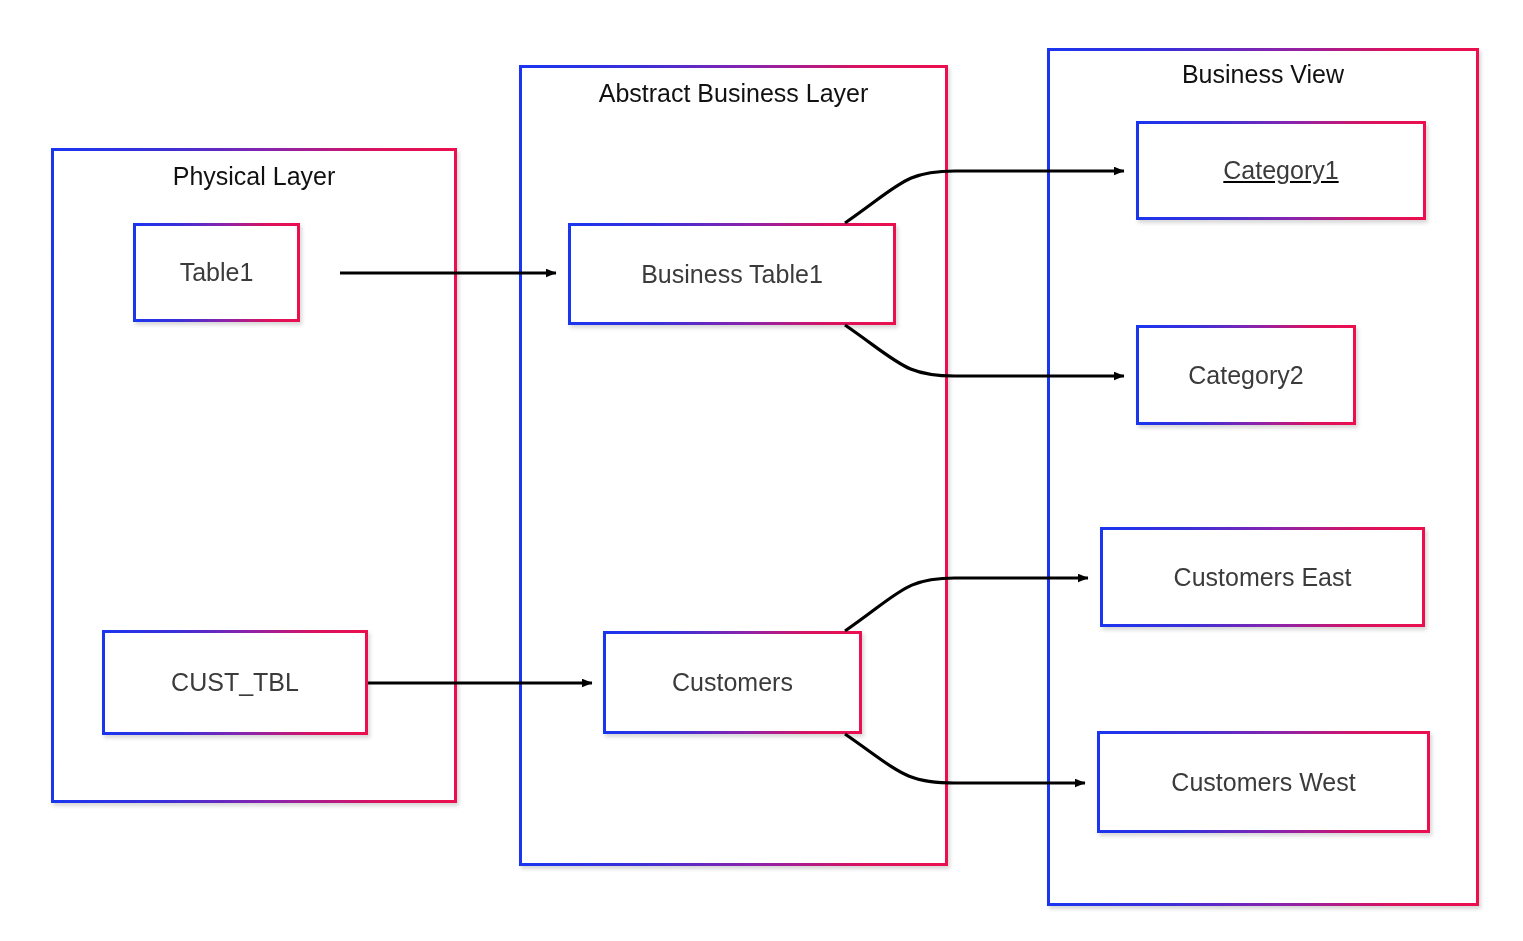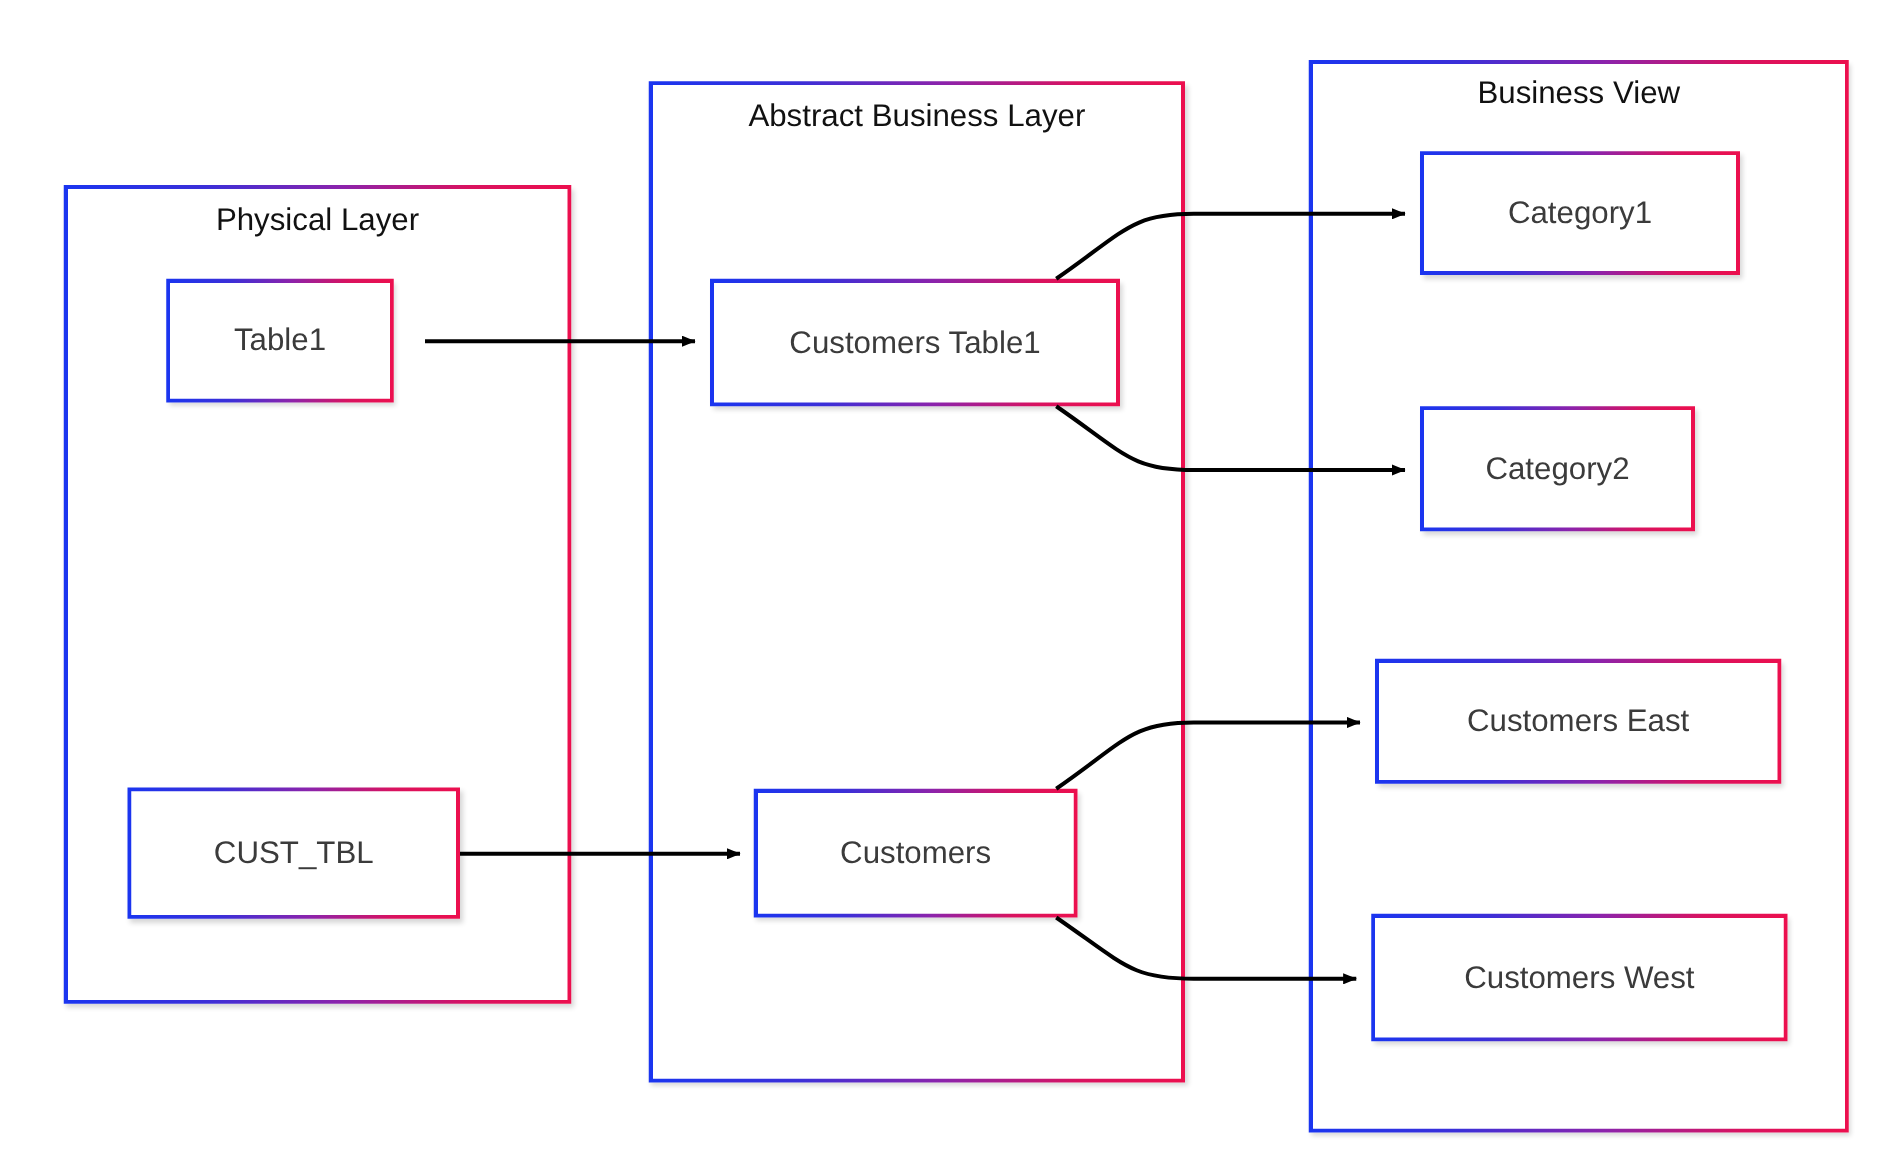--- a/index.html
+++ b/index.html
@@ -87,37 +87,37 @@
   </div>
 
   <div class="gbox container-box" style="left:1047px; top:48px; width:432px; height:858px;">
     <div class="container-label" style="top:10px;">Business View</div>
   </div>
 
   <div class="gbox container-box" style="left:519px; top:65px; width:429px; height:801px;">
     <div class="container-label" style="top:12px;">Abstract Business Layer</div>
   </div>
 
-  <div class="gbox node-box" style="left:133px; top:223px; width:182px; height:99px;">
+  <div class="gbox node-box" style="left:133px; top:223px; width:167px; height:99px;">
     <span class="node-label">Table1</span>
   </div>
 
   <div class="gbox node-box" style="left:102px; top:630px; width:266px; height:105px;">
     <span class="node-label">CUST_TBL</span>
   </div>
 
   <div class="gbox node-box" style="left:568px; top:223px; width:328px; height:102px;">
-    <span class="node-label">Customers Table1</span>
+    <span class="node-label">Business Table1</span>
   </div>
 
   <div class="gbox node-box" style="left:603px; top:631px; width:259px; height:103px;">
     <span class="node-label">Customers</span>
   </div>
 
-  <div class="gbox node-box" style="left:1136px; top:121px; width:256px; height:99px;">
+  <div class="gbox node-box" style="left:1136px; top:121px; width:290px; height:99px;text-decoration:underline;">
     <span class="node-label">Category1</span>
   </div>
 
   <div class="gbox node-box" style="left:1136px; top:325px; width:220px; height:100px;">
     <span class="node-label">Category2</span>
   </div>
 
   <div class="gbox node-box" style="left:1097px; top:731px; width:333px; height:102px;">
     <span class="node-label">Customers West</span>
   </div>

